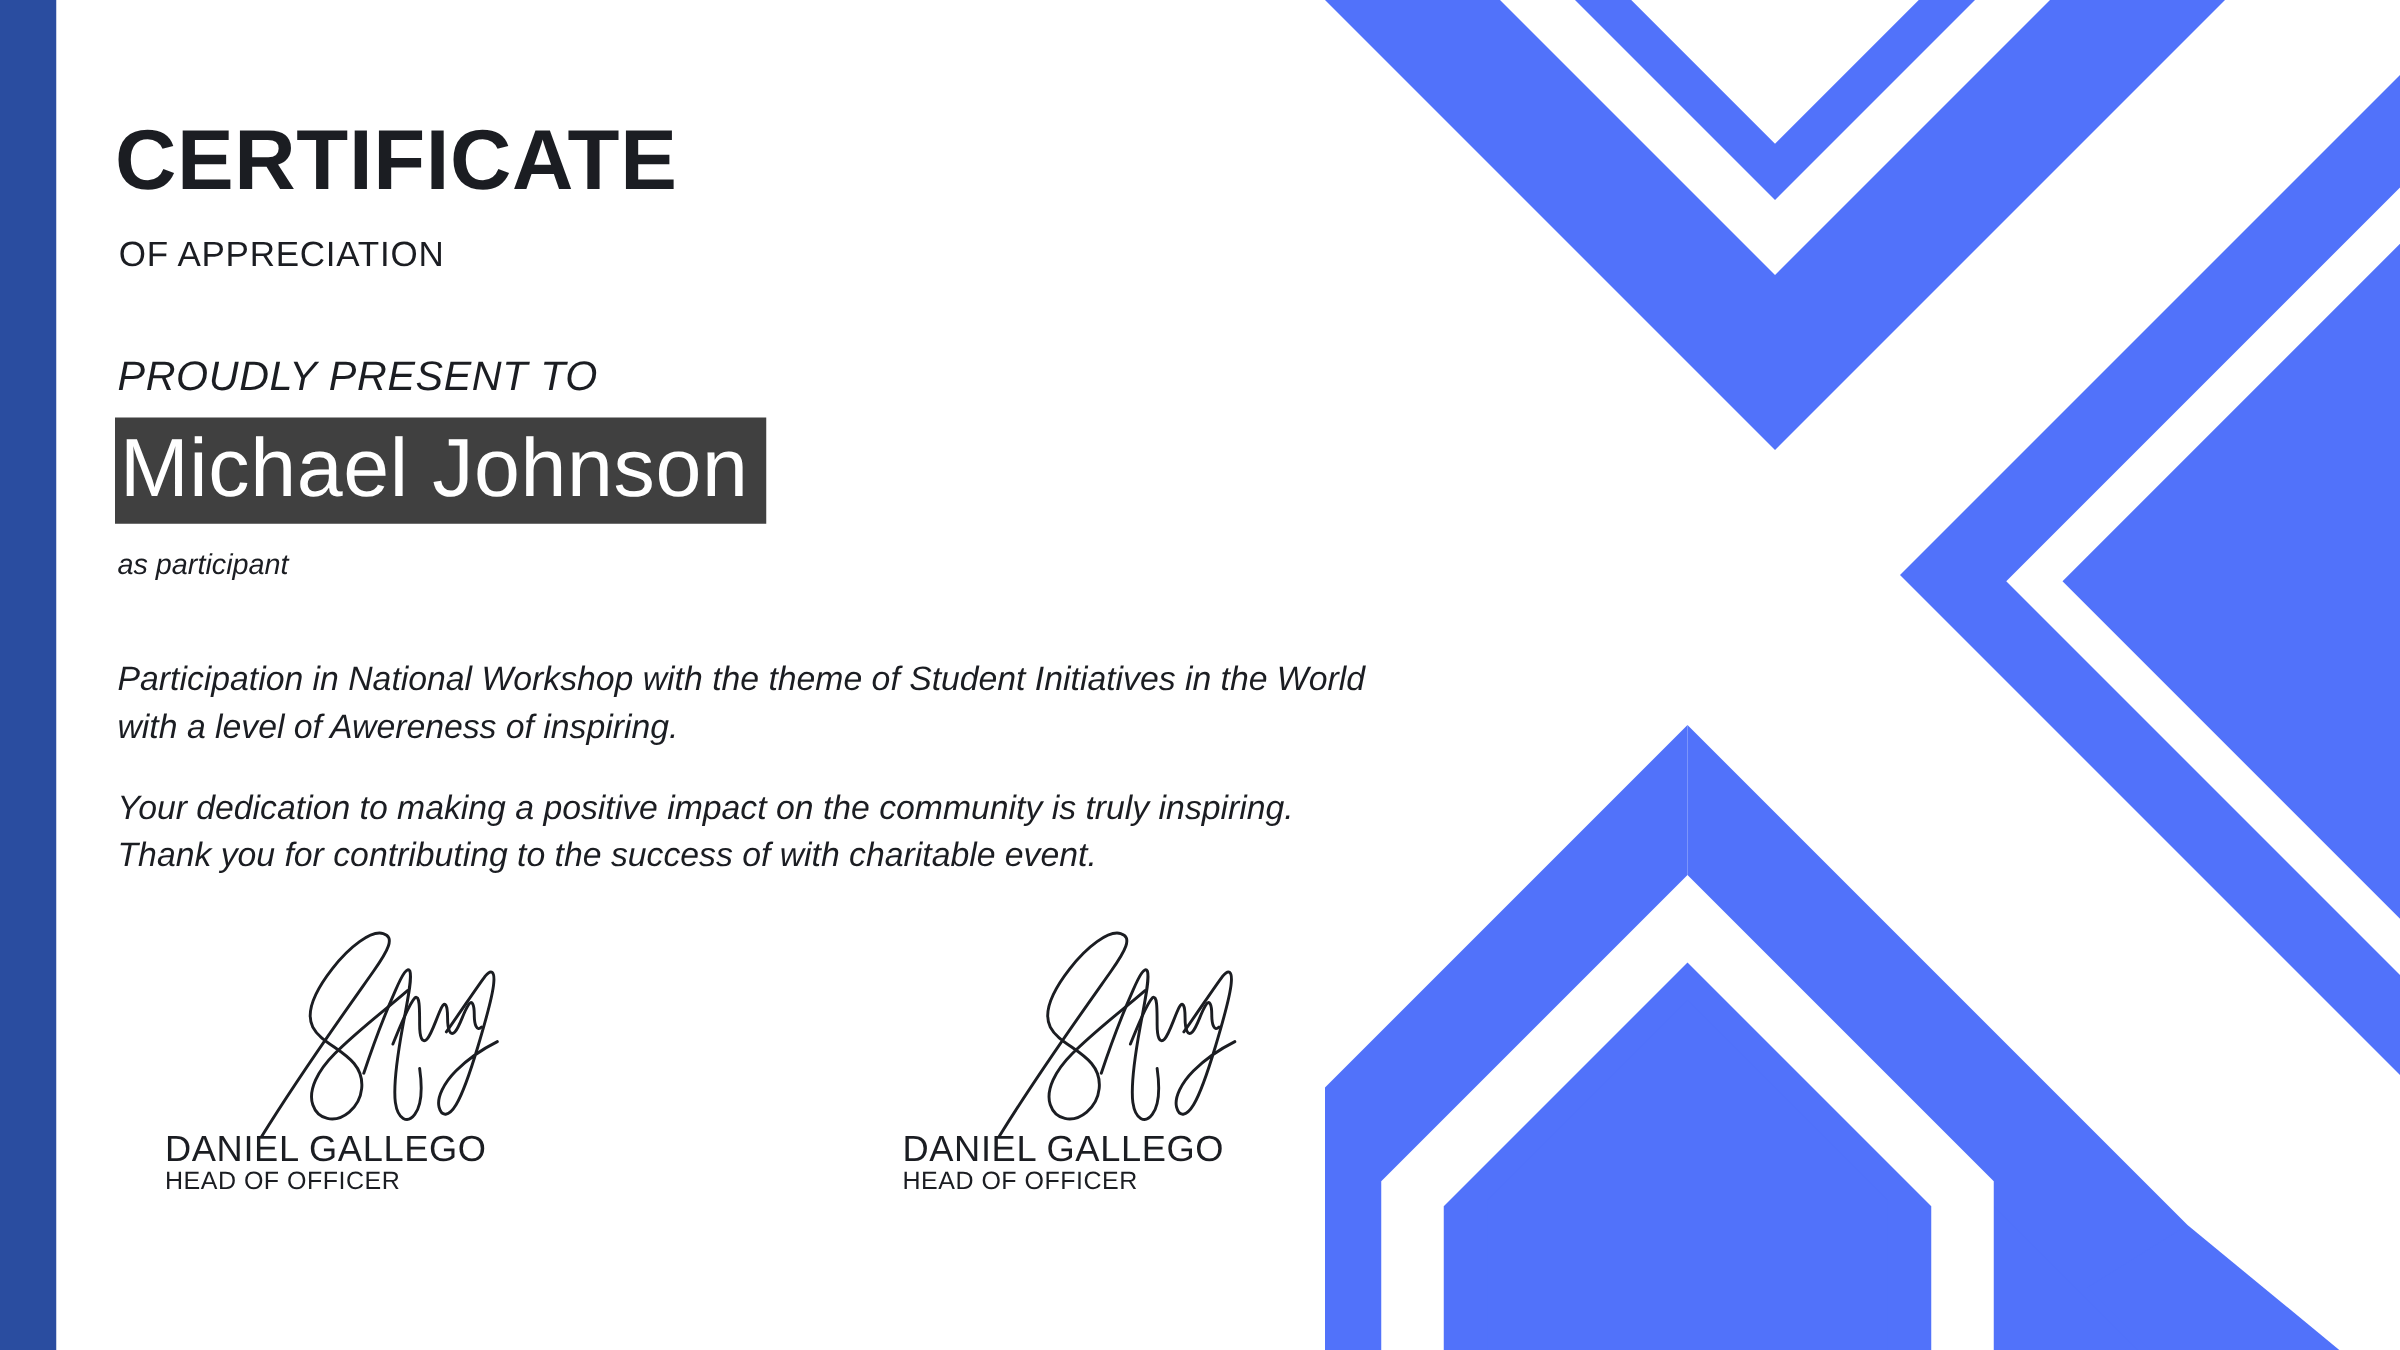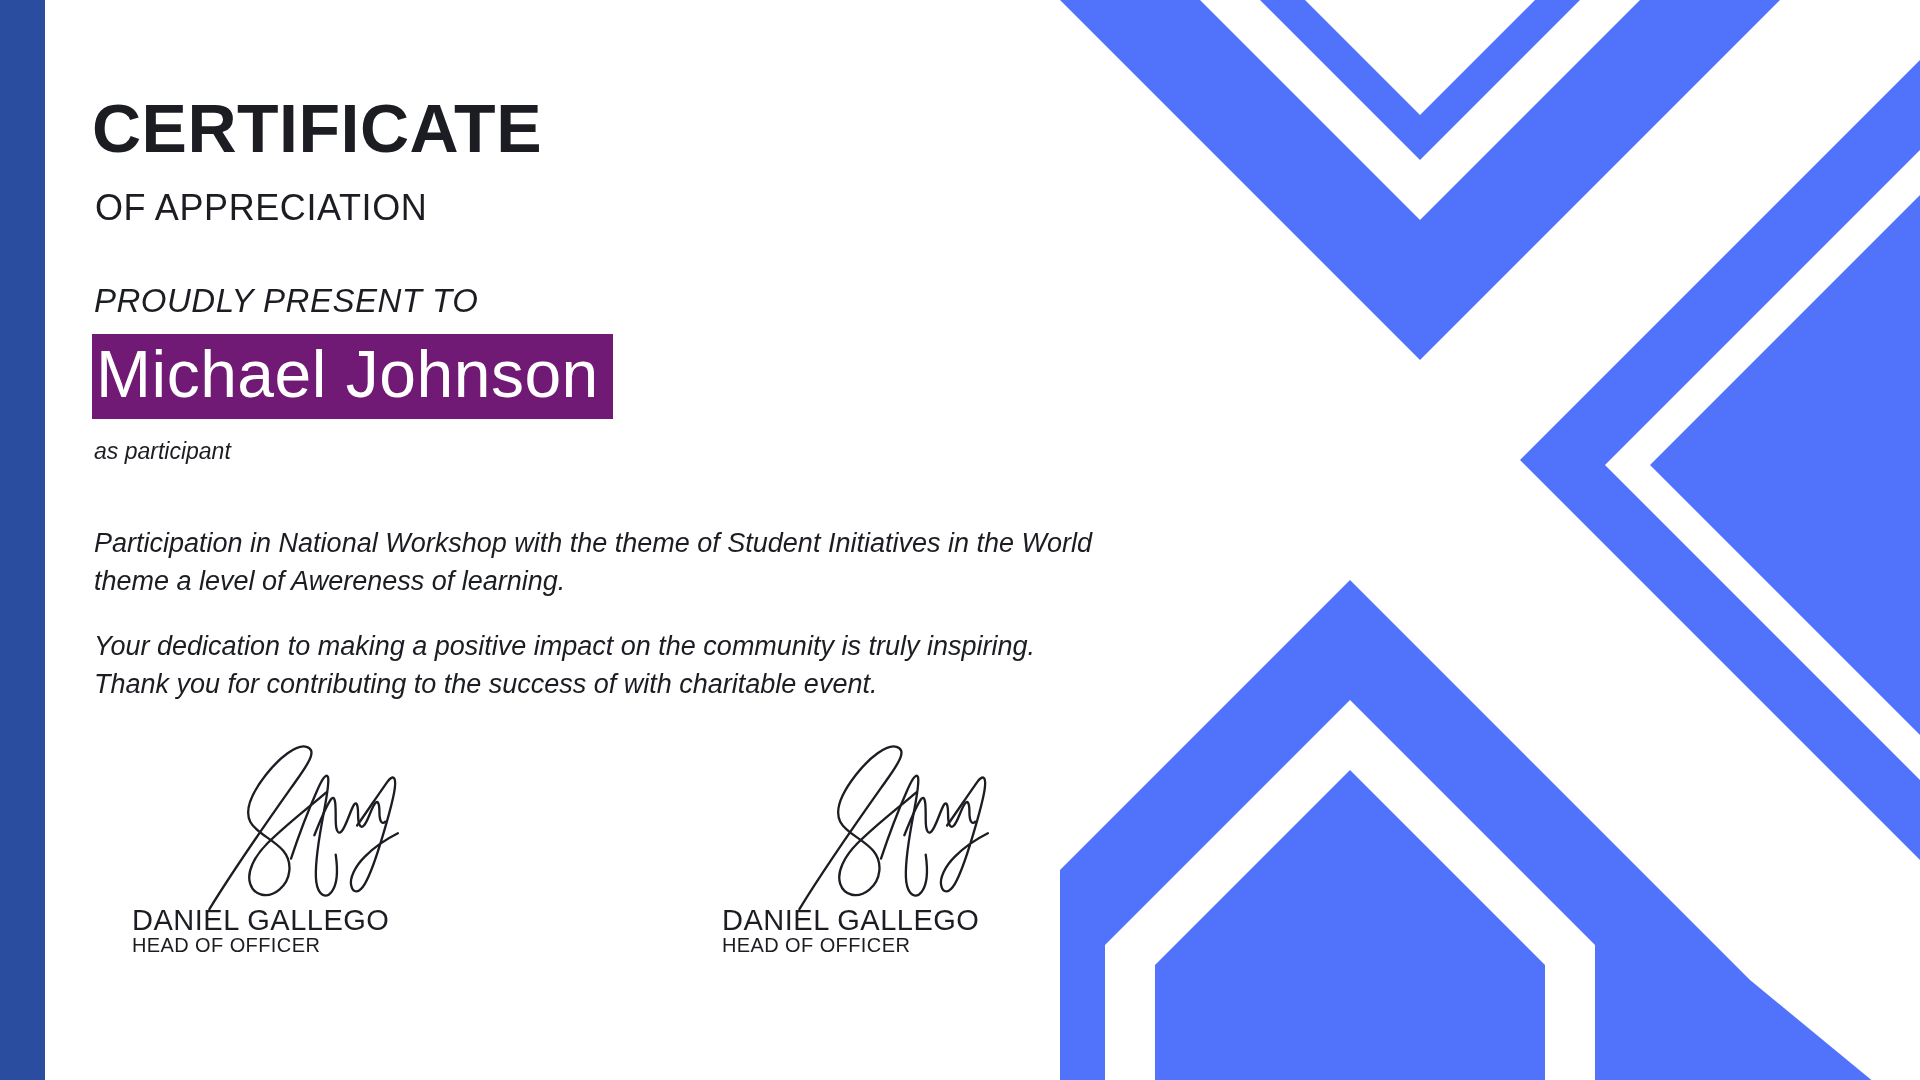--- a/index.html
+++ b/index.html
@@ -53,21 +53,21 @@
     font-weight: bold;
     letter-spacing: 0.5px;
     color: #1b1d22;
     line-height: 1;
     font-stretch: condensed;
   }
   .subtitle {
     position: absolute;
     left: 3px;
     top: 178px;
-    font-size: 36px;
+    font-size: 28px;
     font-weight: normal;
     letter-spacing: 0.6px;
     color: #1b1d22;
     line-height: 1;
   }
 
   .present-to {
     position: absolute;
     left: 2px;
     top: 272px;
@@ -76,21 +76,21 @@
     font-weight: normal;
     letter-spacing: 0.5px;
     color: #1b1d22;
     line-height: 1;
   }
 
   .name-highlight {
     position: absolute;
     left: 0;
     top: 322px;
-    background: #701a75;
+    background: #404040;
     padding: 6px 14px 10px 4px;
     display: inline-block;
   }
   .name-text {
     font-size: 66px;
     font-weight: normal;
     color: #ffffff;
     line-height: 1.05;
     letter-spacing: 0.5px;
     white-space: nowrap;
@@ -191,21 +191,21 @@
 
     <div class="present-to">PROUDLY PRESENT TO</div>
 
     <div class="name-highlight">
       <div class="name-text">Michael Johnson</div>
     </div>
 
     <div class="role">as participant</div>
 
     <div class="body-block">
-      <p class="body-para">Participation in National Workshop with the theme of Student Initiatives in the World theme a level of Awereness of learning.</p>
+      <p class="body-para">Participation in National Workshop with the theme of Student Initiatives in the World with a level of Awereness of inspiring.</p>
       <p class="body-para">Your dedication to making a positive impact on the community is truly inspiring. Thank you for contributing to the success of with charitable event.</p>
     </div>
 
     <div class="signatures">
 
       <div class="sig-block first">
         <svg class="sig-mark" viewBox="0 0 230 175">
           <g fill="none" stroke="#1b1d22" stroke-width="2.4" stroke-linecap="round" stroke-linejoin="round">
             <path d="M20,172 C52,120 88,70 112,36 C124,19 130,8 120,5
                      C110,2 92,16 78,34 C64,52 56,70 62,82

